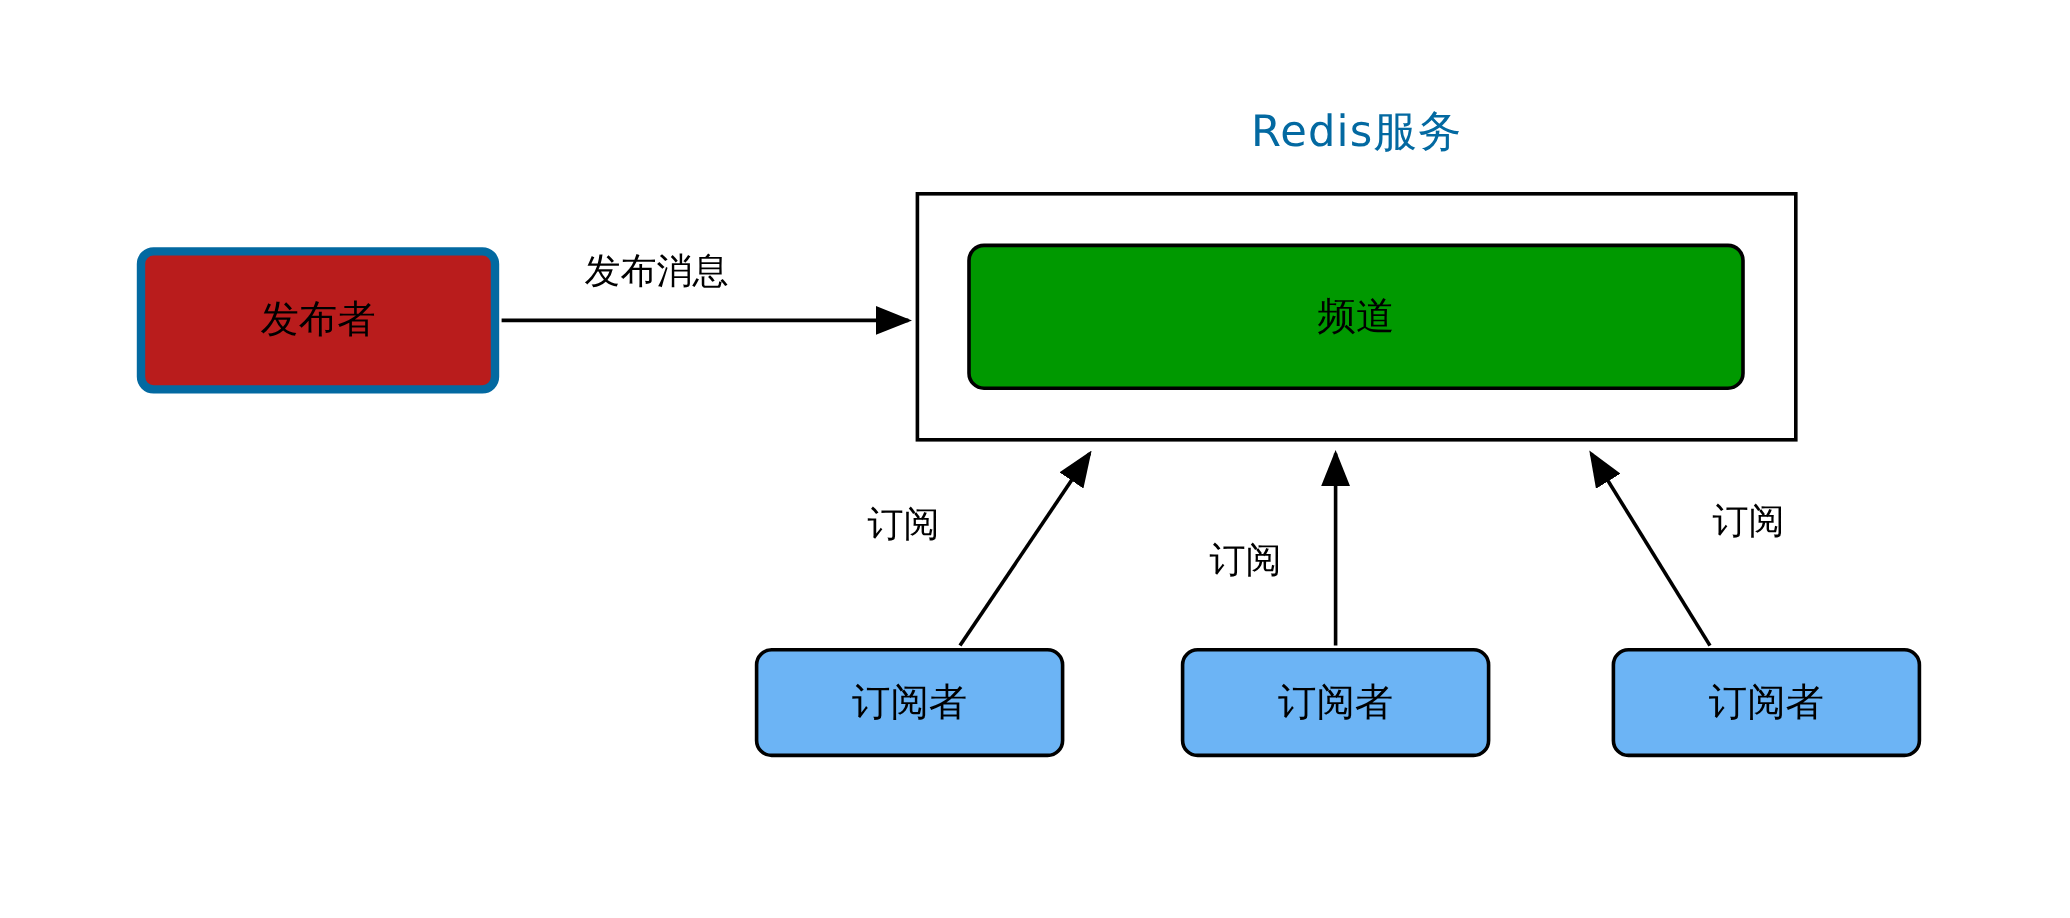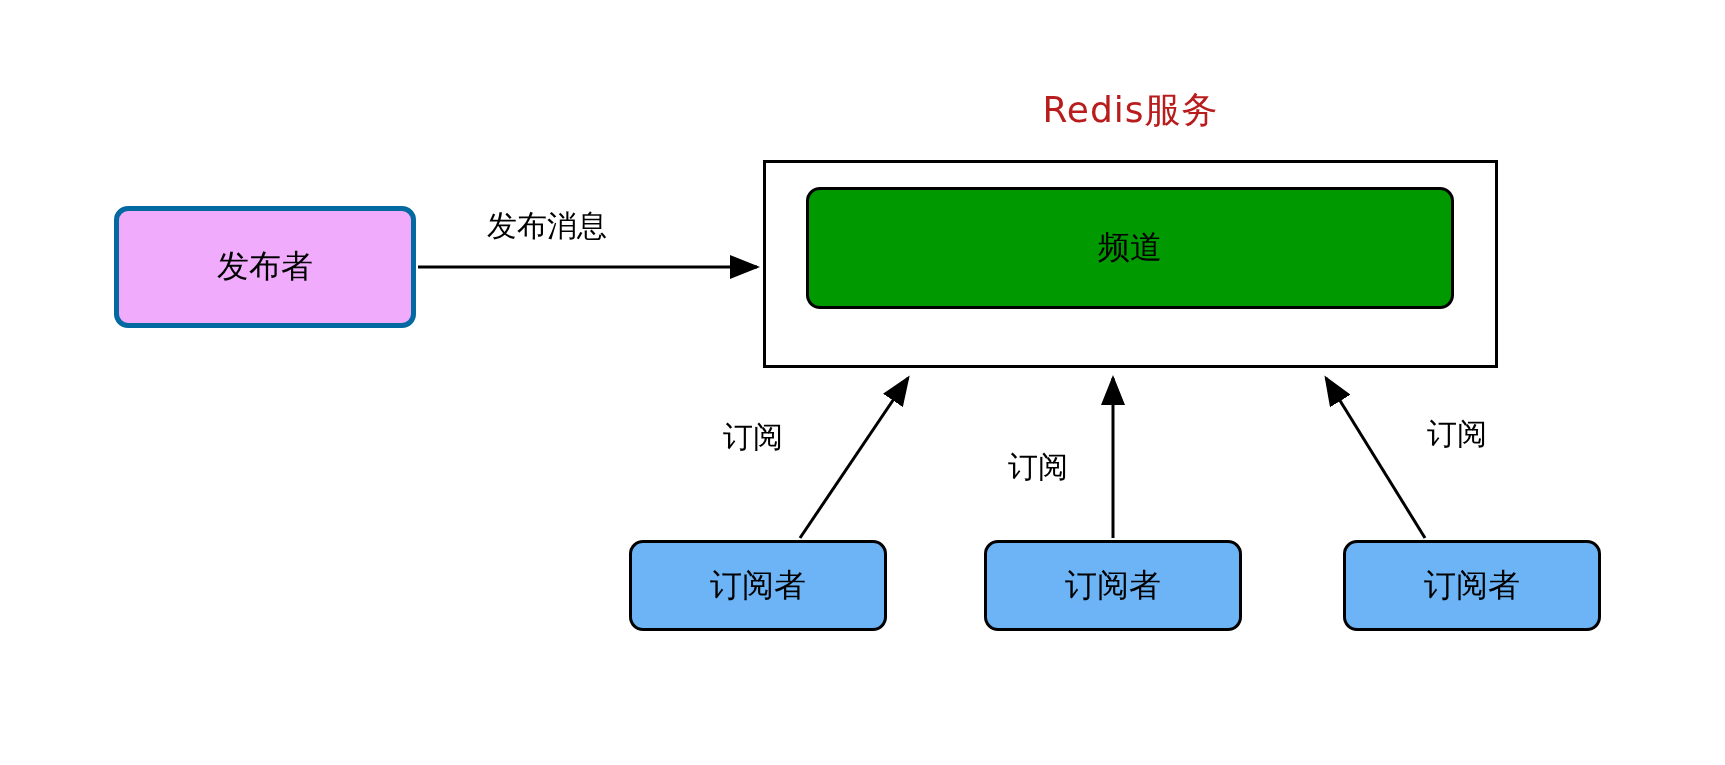--- a/index.html
+++ b/index.html
@@ -49,44 +49,44 @@
   }
 
   .service-title {
     position: absolute;
     left: 763px;
     top: 86px;
     width: 735px;
     text-align: center;
     font-size: 36px;
     letter-spacing: 1px;
-    color: #b91c1c;
+    color: #0369a1;
     font-family: "DejaVu Sans", "Liberation Sans", sans-serif;
   }
 
   
   .channel-box {
     left: 806px;
-    top: 187px;
+    top: 203px;
     width: 648px;
     height: 122px;
     background: #009900;
     border: 3px solid #000000;
     border-radius: 14px;
     font-size: 32px;
   }
 
   
   .publisher-box {
     left: 114px;
     top: 206px;
     width: 302px;
     height: 122px;
-    background: #f0abfc;
-    border: 5px solid #0369a1;
+    background: #b91c1c;
+    border: 7px solid #0369a1;
     border-radius: 14px;
     font-size: 32px;
   }
 
   
   .subscriber-box {
     top: 540px;
     width: 258px;
     height: 91px;
     background: #6cb4f5;

